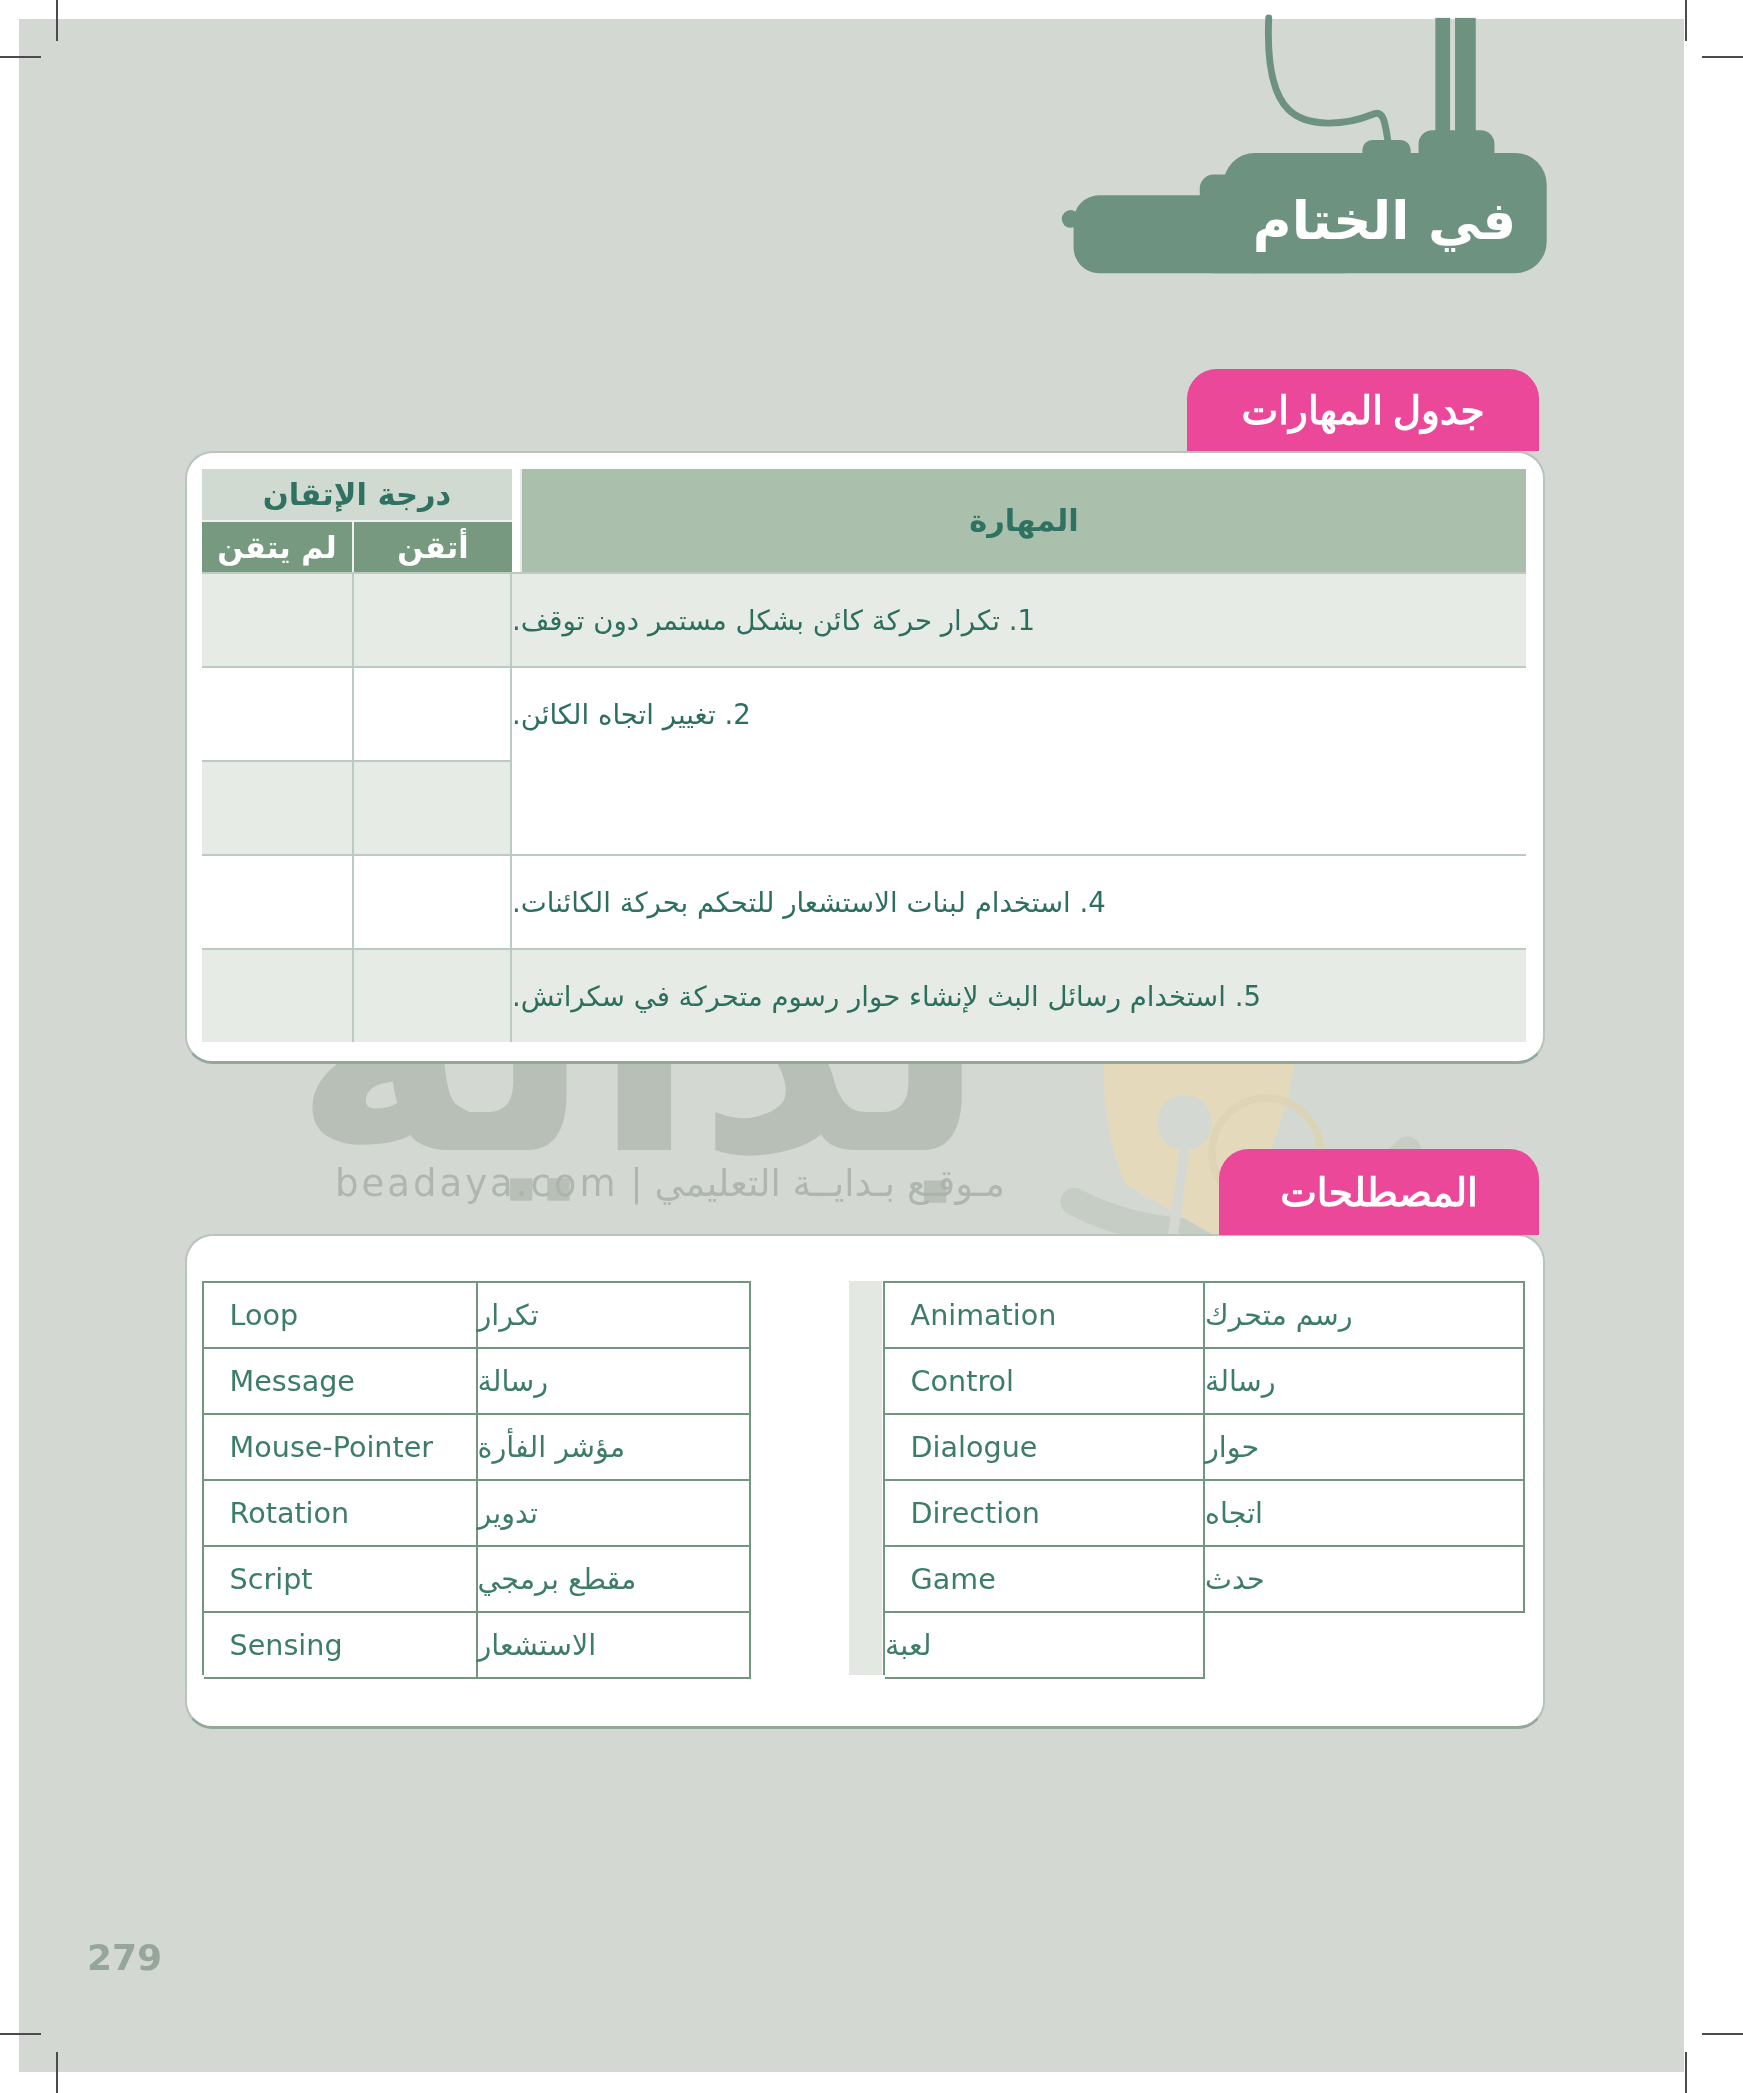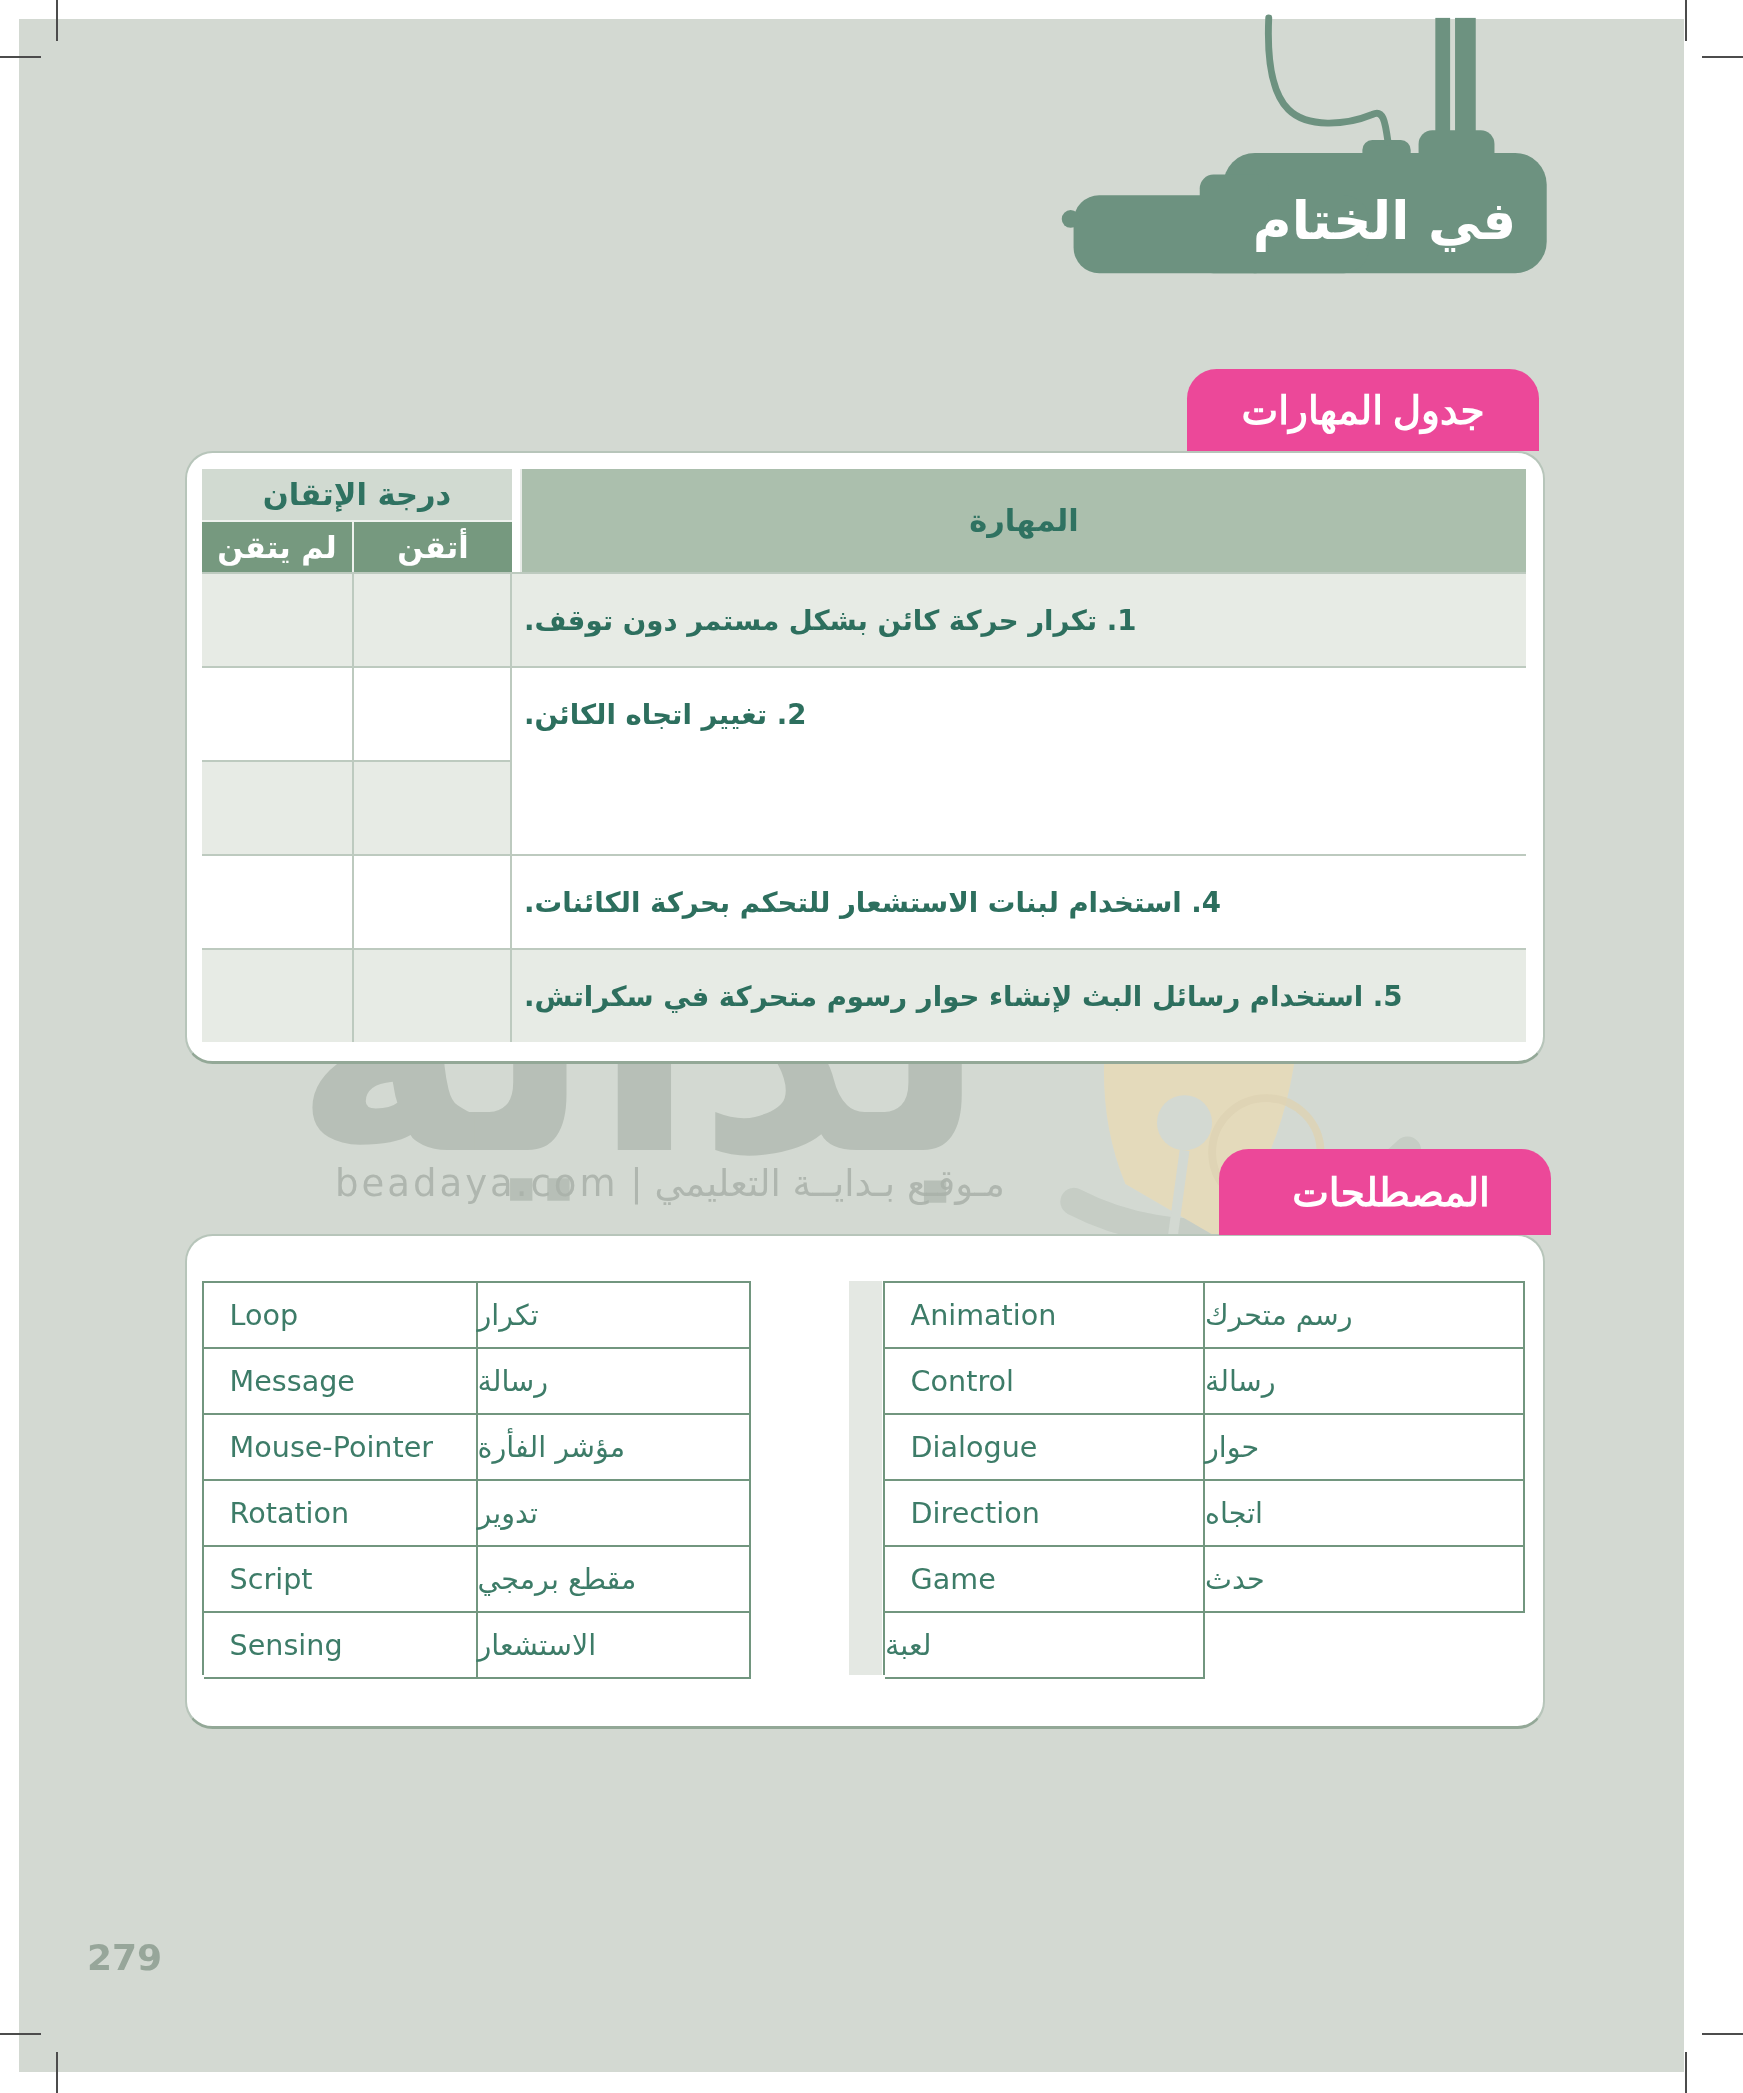--- a/index.html
+++ b/index.html
@@ -20,21 +20,21 @@
     display:flex;align-items:center;justify-content:center;
     color:#ffffff;font-size:53px;font-weight:bold;direction:rtl;
   }
   
   .banner{
     position:absolute;background:#ec4899;border-radius:29.6px 29.6px 0 0;
     display:flex;align-items:center;justify-content:center;
     color:#fff;font-weight:bold;font-size:39px;direction:rtl;z-index:3;font-family:Liberation Serif, serif;
   }
   .skills-banner{left:1187px;top:369px;width:352px;height:82px;}
-  .glossary-banner{left:1219px;top:1149px;width:320px;height:86px;padding-left:12px;}
+  .glossary-banner{left:1219px;top:1149px;width:320px;height:86px;}
   
   .card{
     position:absolute;background:#ffffff;border:2px solid #b7c5ba;
     border-bottom:3.9px solid #93a897;border-radius:27.6px;z-index:2;
   }
   .skills-card{left:185px;top:451px;width:1356px;height:608px;}
   .glossary-card{left:185px;top:1234px;width:1356px;height:490px;}
   
   .sk-table{
     position:absolute;left:202px;top:469px;width:1323px;height:571px;z-index:4;
@@ -46,21 +46,21 @@
   .h-skill{grid-column:3;grid-row:1/3;background:#abbfad;color:#2f7261;font-size:30.5px;font-weight:bold;direction:rtl;border-left:2px solid #e8ece8;margin-left:8px;}
   .h-not{grid-column:1;grid-row:2;background:#76997f;color:#fff;font-size:30.5px;font-weight:bold;direction:rtl;border-top:2px solid #eef2ee;border-right:2px solid #eef2ee;}
   .h-yes{grid-column:2;grid-row:2;background:#76997f;color:#fff;font-size:30.5px;font-weight:bold;direction:rtl;border-top:2px solid #eef2ee;}
   .r-odd{background:#e7ebe5;}
   .r-even{background:#ffffff;}
   .chk{border-top:2px solid #bdcabf;}
   .chk.c1{border-right:2px solid #bdcabf;}
   .chk.c2{border-right:2px solid #bdcabf;}
   .sk-text{
     border-top:2px solid #bdcabf;justify-content:flex-end;padding-right:31.5px;
-    color:#2d6f5e;font-size:27.6px;font-weight:bold;direction:rtl;text-align:right;padding-left:12px;
+    color:#2d6f5e;font-size:27.6px;font-weight:normal;direction:rtl;text-align:right;
   }
   
   .gl-table{
     position:absolute;top:1281px;height:394px;z-index:4;display:grid;
     grid-template-columns:50% 50%;grid-auto-rows:66px;
     border-top:2px solid #72967f;border-left:2px solid #72967f;box-sizing:border-box;
   }
   .gl-left{left:202px;width:549px;}
   .gl-right{left:883px;width:642px;}
   .gl-cell{

